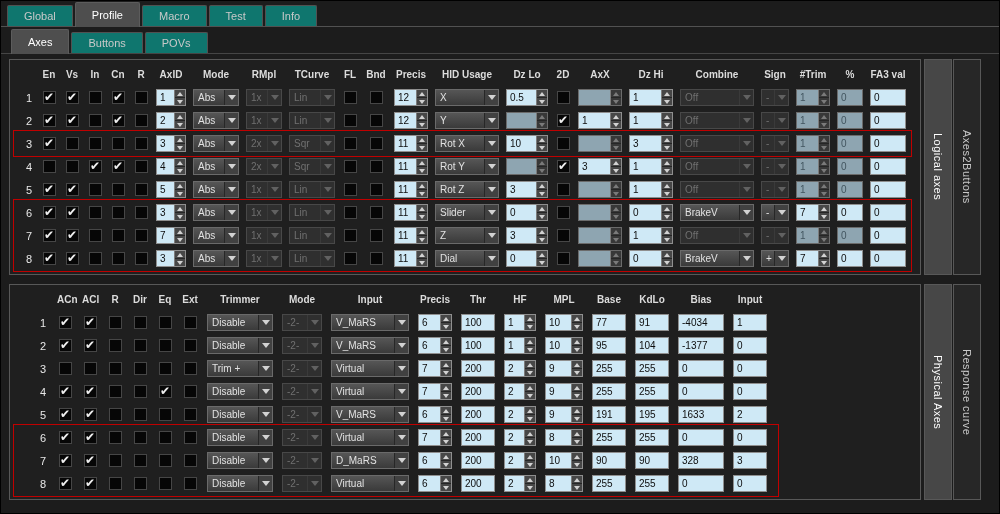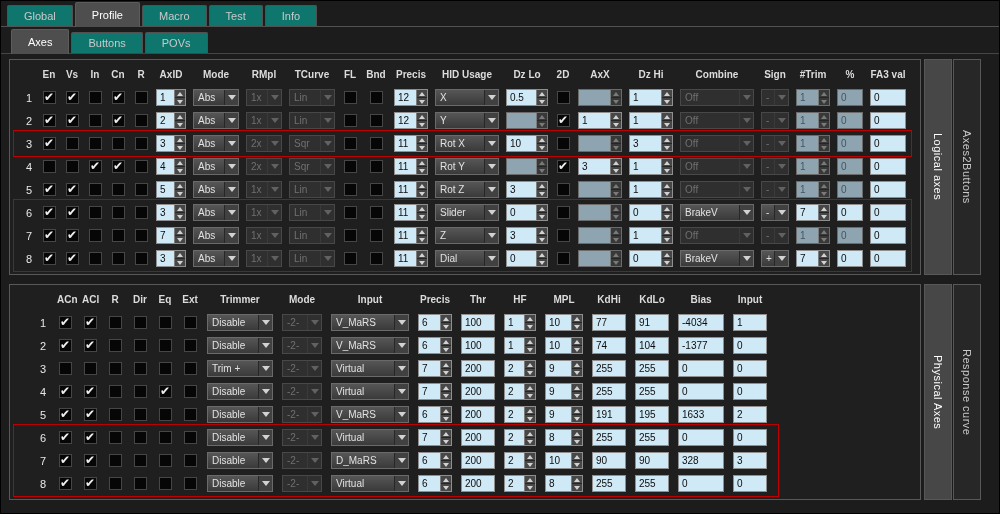--- a/index.html
+++ b/index.html
@@ -1099,21 +1099,21 @@
               <div class="hcell">Dir</div>
               <div class="hcell">Eq</div>
               <div class="hcell">Ext</div>
               <div class="hcell">Trimmer</div>
               <div class="hcell">Mode</div>
               <div class="hcell">Input</div>
               <div class="hcell">Precis</div>
               <div class="hcell">Thr</div>
               <div class="hcell">HF</div>
               <div class="hcell">MPL</div>
-              <div class="hcell">KdHi</div>
+              <div class="hcell">Base</div>
               <div class="hcell">KdLo</div>
               <div class="hcell">Bias</div>
               <div class="hcell">Input</div>
             </div>
             <div class="grid row" style="grid-template-columns: 18px 16px 16px 16px 16px 16px 16px 66px 40px 78px 34px 34px 32px 38px 34px 34px 46px 34px; column-gap: 9px;">
               <div class="rownum">1</div>
               <div class="cb checked" style="justify-self: center;">
                 <span class="mark">✔</span>
               </div>
               <div class="cb checked" style="justify-self: center;">
@@ -1237,21 +1237,21 @@
                 <div class="spin-val">10</div>
                 <div class="spin-btns">
                   <div class="spin-btn">
                     <i class="tri up"></i>
                   </div>
                   <div class="spin-btn">
                     <i class="tri down"></i>
                   </div>
                 </div>
               </div>
-              <div class="field">74</div>
+              <div class="field">95</div>
               <div class="field">104</div>
               <div class="field">-1377</div>
               <div class="field">0</div>
             </div>
             <div class="grid row" style="grid-template-columns: 18px 16px 16px 16px 16px 16px 16px 66px 40px 78px 34px 34px 32px 38px 34px 34px 46px 34px; column-gap: 9px;">
               <div class="rownum">3</div>
               <div class="cb" style="justify-self: center;"></div>
               <div class="cb" style="justify-self: center;"></div>
               <div class="cb" style="justify-self: center;"></div>
               <div class="cb" style="justify-self: center;"></div>

